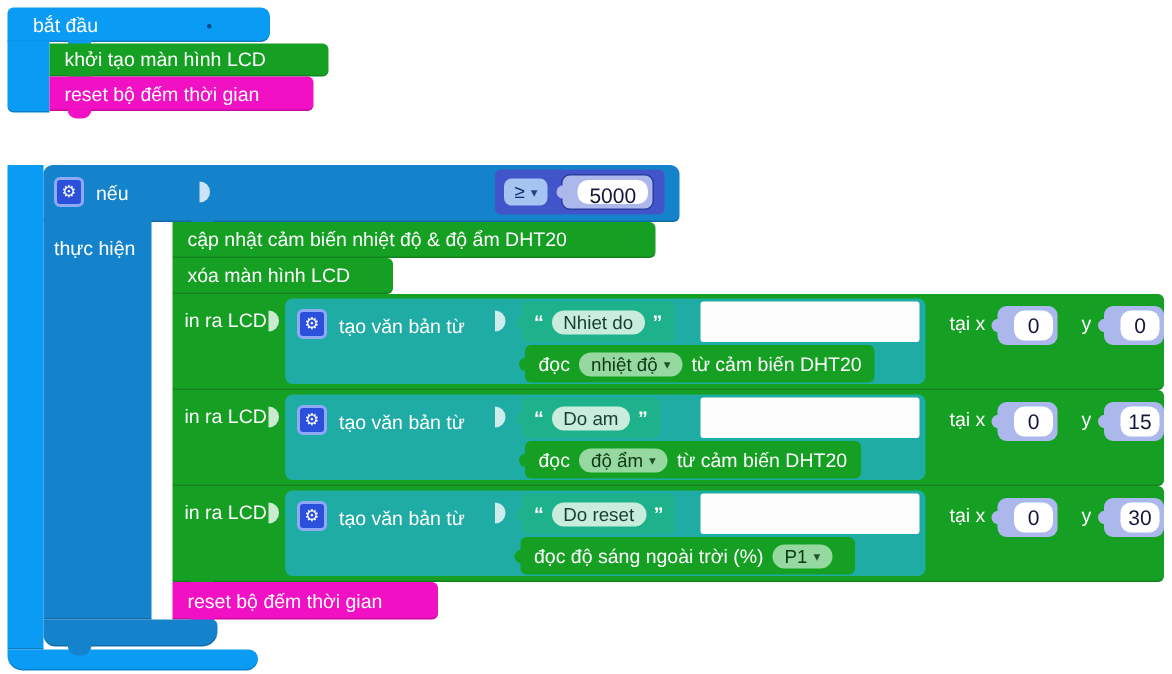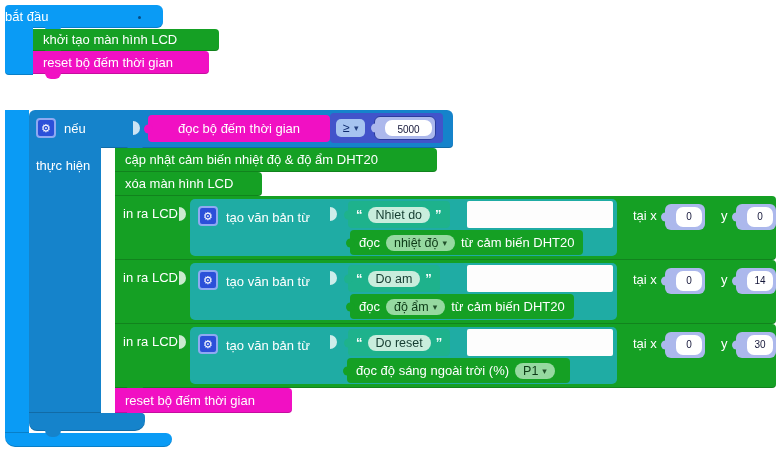--- a/index.html
+++ b/index.html
@@ -13,40 +13,40 @@
     position:relative; width:781px; height:449px; background:#fff; overflow:hidden;
     font-family:"Liberation Sans", sans-serif; font-size:13px; color:#fff;
   }
   .block{position:absolute; white-space:nowrap; box-shadow: inset 0 -1px 0 rgba(0,0,0,0.18);}
   .azure{background:var(--azure);}
   .steel{background:var(--steel);}
   .green{background:var(--green);}
   .teal{background:var(--teal);}
   .magenta{background:var(--magenta);}
   .indigo{background:var(--indigo);}
-  .hdr{border-radius:4px 6px 6px 0; line-height:23px; padding-left:0;}
+  .hdr{border-radius:4px 6px 6px 0; line-height:23px; padding-left:17px;}
   .stmt{border-radius:0 4px 4px 0; padding-left:10px;}
   .bump{position:absolute; width:16px; height:7px; border-radius:0 0 8px 8px; box-shadow:none;}
   .bump.azure{background:var(--azure);} .bump.green{background:var(--green);}
   .bump.magenta{background:var(--magenta);} .bump.steel{background:var(--steel);}
   .socket{position:absolute; width:7px; height:14px; background:rgba(255,255,255,0.78); border-radius:0 7px 7px 0;}
   .nub::before{content:''; position:absolute; left:-4px; top:50%; transform:translateY(-50%);
     width:9px; height:9px; border-radius:50%; background:inherit;}
   .gear{position:absolute; width:20px; height:20px; border-radius:4px; background:#2B50D9;
     border:2px solid #8FA9F2; box-sizing:border-box; color:#fff; font-size:11px;
     line-height:16px; text-align:center;}
   .valblock{position:absolute; border-radius:4px;}
   .pill{display:inline-flex; align-items:center; gap:4px; border-radius:9px; padding:1px 8px; font-size:12.5px;}
   .pill .arrow{font-size:9px; opacity:.85;}
   .pill-green{background:var(--pillgreen); color:var(--pillgreen-text);}
   .pill-mint{background:var(--pillmint); color:var(--pillmint-text);}
   .pill-blue{background:var(--pillblue); color:var(--pillblue-text); border-radius:5px; padding:2px 7px;}
   .numblock{position:absolute; width:40px; height:26px; background:var(--lavender); border-radius:6px; box-shadow:none;}
   .numfield{position:absolute; left:11px; top:3px; right:3px; bottom:3px; background:#fff; border-radius:7px;
-    color:var(--numtext); font-size:10px; line-height:20px; text-align:center;}
+    color:var(--numtext); font-size:14px; line-height:20px; text-align:center;}
   .quote{font-weight:bold; font-size:13px; color:#fff;}
   .dot{position:absolute; width:3px; height:3px; border-radius:50%; background:rgba(0,10,40,0.55);}
   .stringblock{position:absolute; display:inline-flex; align-items:center; gap:5px;
     height:27px; padding:0 8px; border-radius:4px; background:var(--tealgreen);}
   .readblock{position:absolute; display:inline-flex; align-items:center; gap:6px;
     height:25px; padding:0 9px; border-radius:4px; background:var(--green);}
   .slot{position:absolute; width:146px; height:27px; background:#FDFDFD; border-radius:2px;}
   .lbl{position:absolute;}
 </style>
 </head>
@@ -72,23 +72,20 @@
   <div class="bump magenta" style="left:45px;top:73px;height:6px;"></div>
 
   <div class="block azure" style="left:5px;top:110px;width:24px;height:323px;"></div>
   <div class="block azure" style="left:5px;top:433px;width:167px;height:14px;border-radius:0 6px 8px 10px;"></div>
 
   <div class="block steel" style="left:29px;top:110px;width:424px;height:38px;border-radius:6px 6px 4px 0;">
     <span class="gear" style="left:7px;top:8px;">⚙</span>
     <span class="lbl" style="left:35px;top:11px;">nếu</span>
     <span class="socket" style="left:104px;top:11px;"></span>
 
-    <div class="valblock magenta nub" style="left:119px;top:5px;width:182px;height:27px;line-height:27px;text-align:center;">
-      <span>đọc bộ đếm thời gian</span>
-    </div>
     <div class="valblock indigo" style="left:301px;top:3px;width:113px;height:30px;display:flex;align-items:center;gap:6px;padding-left:6px;box-sizing:border-box;">
       <span class="pill pill-blue">
         <span>≥</span>
         <span class="arrow">▾</span>
       </span>
       <span class="numblock nub" style="left:44px;top:3px;width:62px;height:24px;border:1px solid #2A3C9E;box-sizing:border-box;">
         <span class="numfield" style="left:10px;">5000</span>
       </span>
     </div>
   </div>
@@ -158,21 +155,21 @@
         </span>
         <span>từ cảm biến DHT20</span>
       </div>
     </div>
     <span class="lbl" style="left:518px;top:12px;">tại x</span>
     <span class="numblock nub" style="left:550px;top:8px;">
       <span class="numfield">0</span>
     </span>
     <span class="lbl" style="left:606px;top:12px;">y</span>
     <span class="numblock nub" style="left:621px;top:8px;">
-      <span class="numfield">14</span>
+      <span class="numfield">15</span>
     </span>
   </div>
 
   <div class="block green" style="left:115px;top:324px;width:661px;height:64px;border-radius:0 4px 4px 0;">
     <span class="lbl" style="left:8px;top:10px;">in ra LCD</span>
     <span class="socket" style="left:64px;top:11px;"></span>
     <div class="valblock teal" style="left:75px;top:3px;width:427px;height:57px;border-radius:5px;">
       <span class="gear" style="left:8px;top:7px;">⚙</span>
       <span class="lbl" style="left:36px;top:11px;">tạo văn bản từ</span>
       <span class="socket" style="left:140px;top:8px;"></span>

